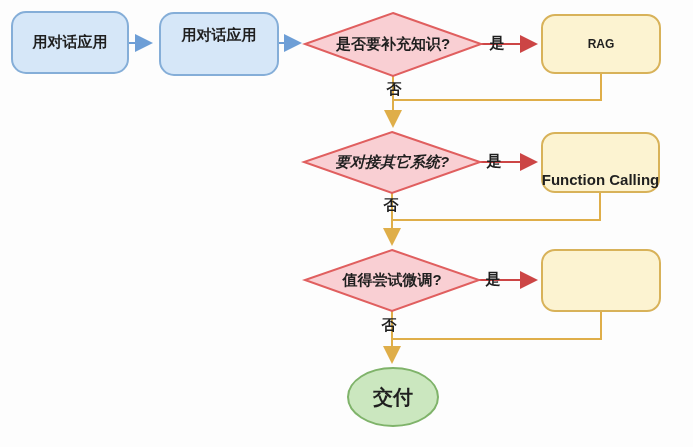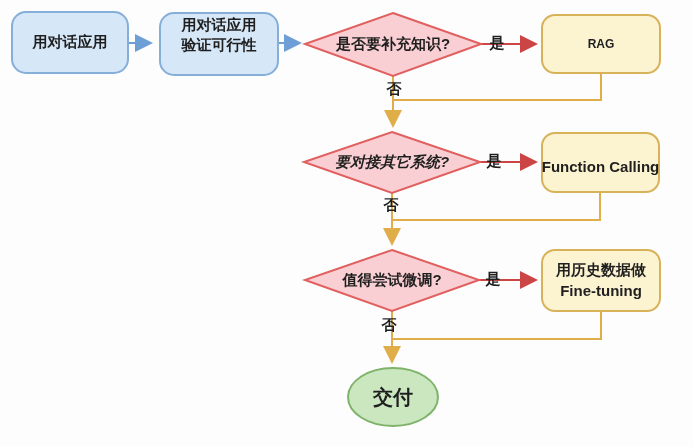--- a/index.html
+++ b/index.html
@@ -35,21 +35,21 @@
   .label .stack{display:block;}
   .edge-label{
     position:absolute; font-weight:700; font-size:15px; text-align:center;
     width:22px; height:20px; line-height:20px;
   }
   .lbl-prepare{left:12px;top:12px;width:116px;height:61px;}
   .lbl-verify{left:160px;top:13px;width:118px;height:44px;}
   .lbl-d1{left:305px;top:13px;width:176px;height:63px;}
   .lbl-rag{left:542px;top:15px;width:118px;height:58px;font-size:12px;}
   .lbl-d2{left:304px;top:132px;width:176px;height:61px;font-style:italic;}
-  .lbl-fc{left:542px;top:133px;width:117px;height:69px;}
+  .lbl-fc{left:542px;top:146px;width:117px;height:69px;}
   .lbl-d3{left:305px;top:250px;width:174px;height:61px;text-align:center;}
   .lbl-ft{left:542px;top:250px;width:118px;height:61px;}
   .lbl-deliver{left:348px;top:368px;width:90px;height:58px;font-size:20px;}
   .yes1{left:486px;top:33px;}
   .yes2{left:483px;top:151px;}
   .yes3{left:482px;top:269px;}
   .no1{left:383px;top:79px;}
   .no2{left:380px;top:195px;}
   .no3{left:378px;top:315px;}
 </style>
@@ -96,40 +96,33 @@
     <polygon class="decision-shape" points="392,250 479,280 392,311 305,280"></polygon>
     <rect class="action-shape" x="542" y="250" width="118" height="61" rx="13"></rect>
     <ellipse class="terminal-shape" cx="393" cy="397" rx="45" ry="29"></ellipse>
   </svg>
 
   <div class="label lbl-prepare">用对话应用</div>
 
   <div class="label lbl-verify">
     <span class="stack">
       <span class="stack">用对话应用</span>
-      <span class="stack">验证可行性</span>
     </span>
   </div>
 
   <div class="label lbl-d1">是否要补充知识?</div>
 
   <div class="label lbl-rag">RAG</div>
 
   <div class="label lbl-d2">要对接其它系统?</div>
 
   <div class="label lbl-fc">Function Calling</div>
 
   <div class="label lbl-d3">值得尝试微调?</div>
 
-  <div class="label lbl-ft">
-    <span class="stack">
-      <span class="stack">用历史数据做</span>
-      <span class="stack">Fine-tuning</span>
-    </span>
-  </div>
 
   <div class="label lbl-deliver">交付</div>
 
   <div class="edge-label yes1">是</div>
   <div class="edge-label yes2">是</div>
   <div class="edge-label yes3">是</div>
   <div class="edge-label no1">否</div>
   <div class="edge-label no2">否</div>
   <div class="edge-label no3">否</div>
 

